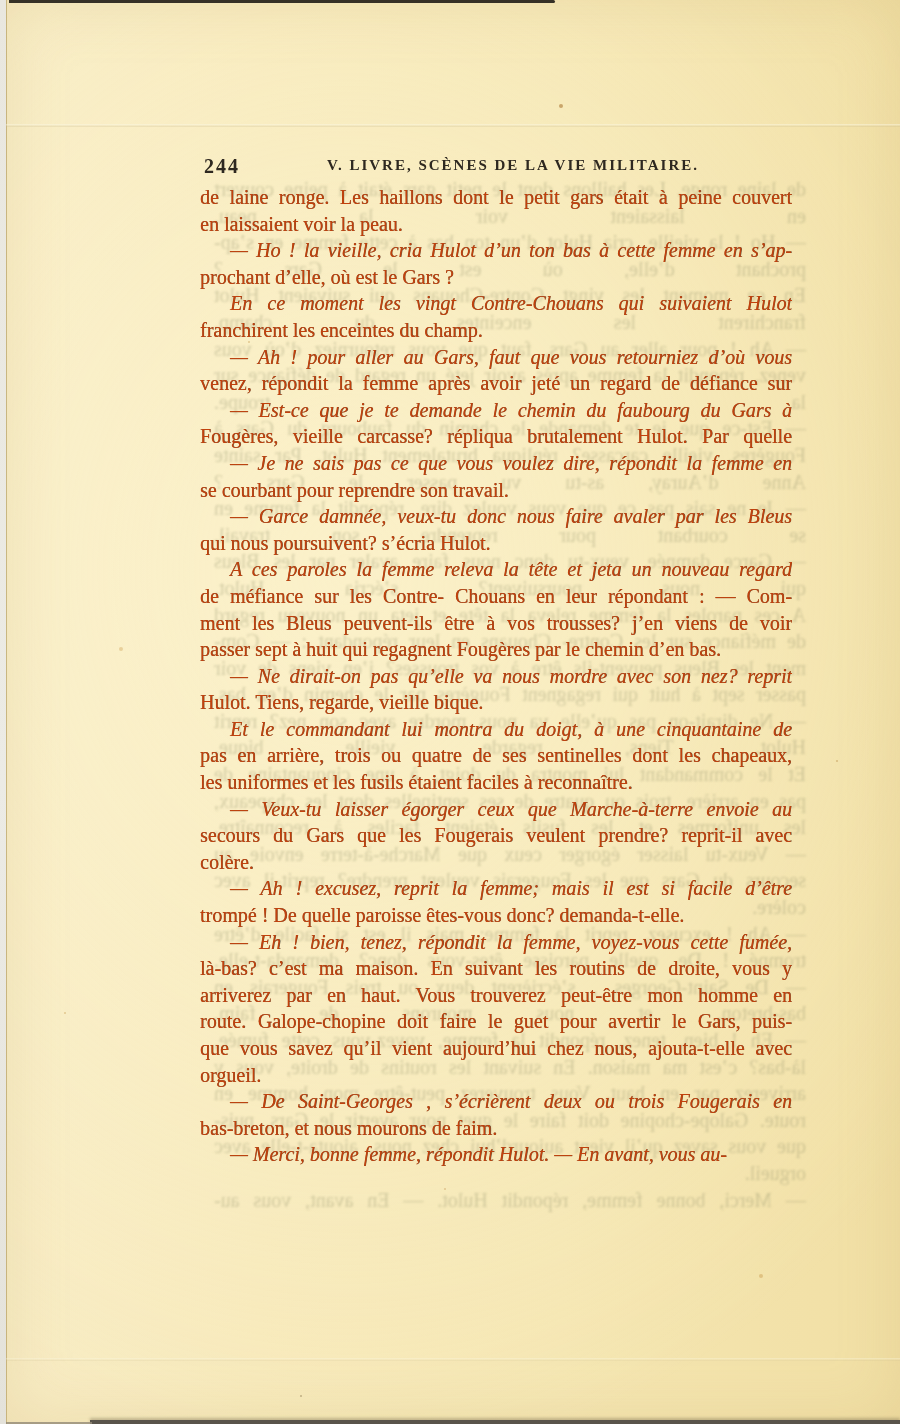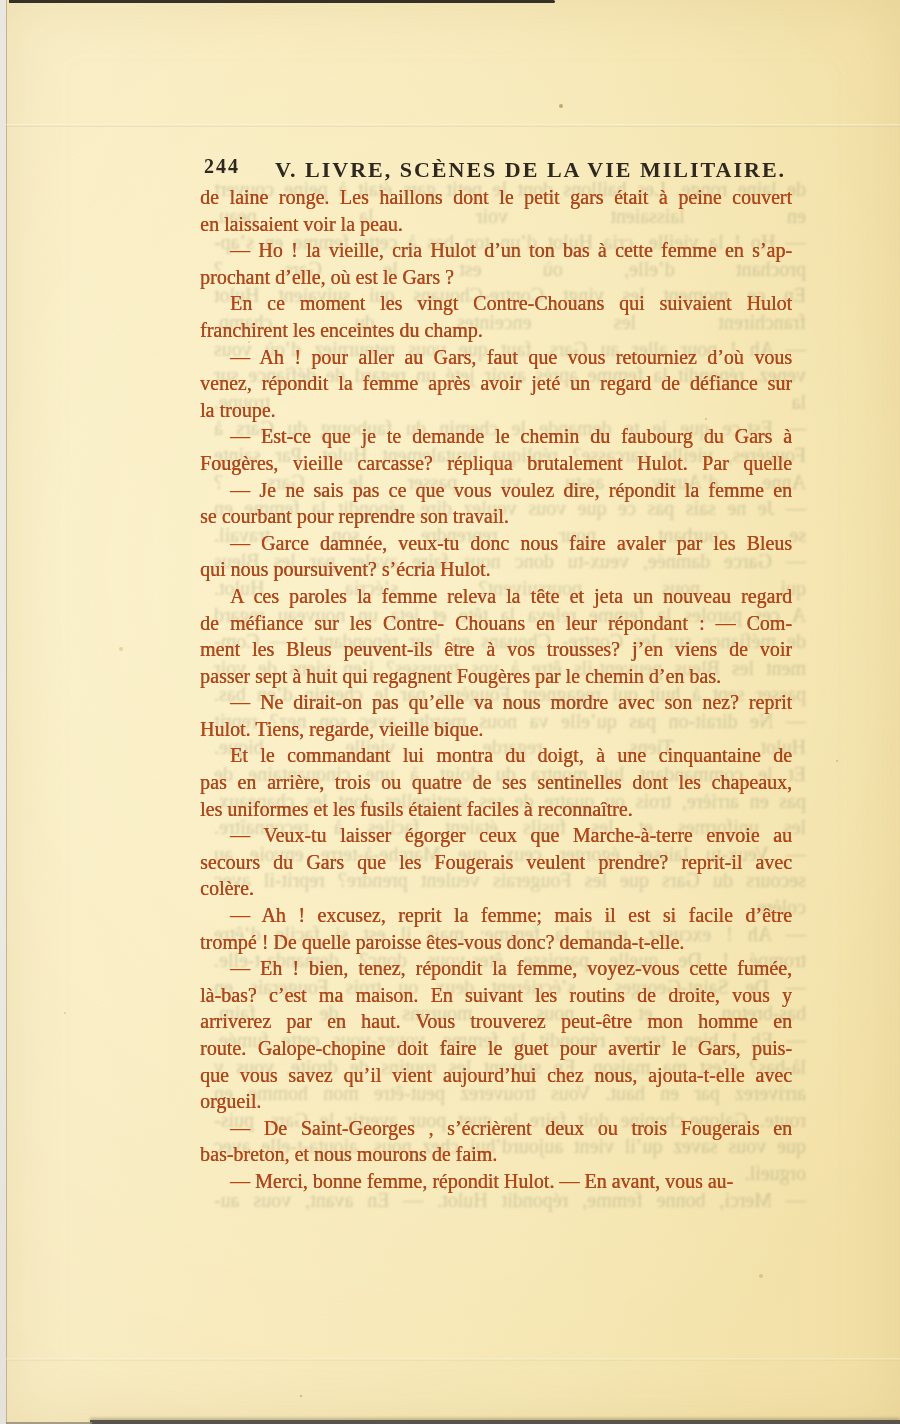--- a/index.html
+++ b/index.html
@@ -46,30 +46,30 @@
   
   .ghost{position:absolute;left:214px;top:176px;width:592px;
     transform:scaleX(-1);color:rgba(141,142,103,.34);
     filter:blur(1.15px);font-size:20px;line-height:26.6px;
     pointer-events:none;user-select:none;}
   .ghost .line{height:26.6px;overflow:hidden;text-align:justify;text-align-last:justify;}
   
   .header{position:absolute;top:154px;left:200px;width:592px;height:26px;
     color:#2e2820;font-weight:bold;}
   .page-num{position:absolute;left:4px;top:1px;font-size:20px;letter-spacing:2px;}
-  .running-title{position:absolute;left:75px;right:30px;top:3px;text-align:center;
-    font-size:22px;letter-spacing:2px;white-space:nowrap;}
+  .running-title{position:absolute;left:64px;right:30px;top:3px;text-align:center;
+    font-size:15px;letter-spacing:2px;white-space:nowrap;}
   
   .body-text{position:absolute;left:200px;top:184px;width:592px;
     color:#c2410c;font-size:20px;line-height:26.6px;
     text-shadow:0.3px 0 0 rgba(47,41,32,.75);}
   .body-text .line{height:26.6px;overflow:hidden;
     text-align:justify;text-align-last:justify;}
   .body-text .line.last{text-align:right;text-align-last:left;}
-  .body-text .line.indent{text-indent:30px;}
+  .body-text .line.indent{text-indent:30px;font-style:italic;}
 </style>
 </head>
 <body>
 
 <div class="scan-strip"></div>
 <div class="paper"></div>
 <div class="crease c1"></div>
 <div class="crease c2"></div>
 <div class="top-edge"></div>
 <div class="bottom-edge"></div>
@@ -162,21 +162,20 @@
       <div class="line indent">— Ho ! la vieille, cria Hulot d’un ton bas à cette femme en s’ap-</div>
       <div class="line last">prochant d’elle, où est le Gars ?</div>
     </div>
     <div>
       <div class="line indent">En ce moment les vingt Contre-Chouans qui suivaient Hulot</div>
       <div class="line last">franchirent les enceintes du champ.</div>
     </div>
     <div>
       <div class="line indent">— Ah ! pour aller au Gars, faut que vous retourniez d’où vous</div>
       <div class="line">venez, répondit la femme après avoir jeté un regard de défiance sur</div>
-      <div class="line last">la troupe.</div>
     </div>
     <div>
       <div class="line indent">— Est-ce que je te demande le chemin du faubourg du Gars à</div>
       <div class="line">Fougères, vieille carcasse? répliqua brutalement Hulot. Par quelle</div>
     </div>
     <div>
       <div class="line indent">— Je ne sais pas ce que vous voulez dire, répondit la femme en</div>
       <div class="line last">se courbant pour reprendre son travail.</div>
     </div>
     <div>

